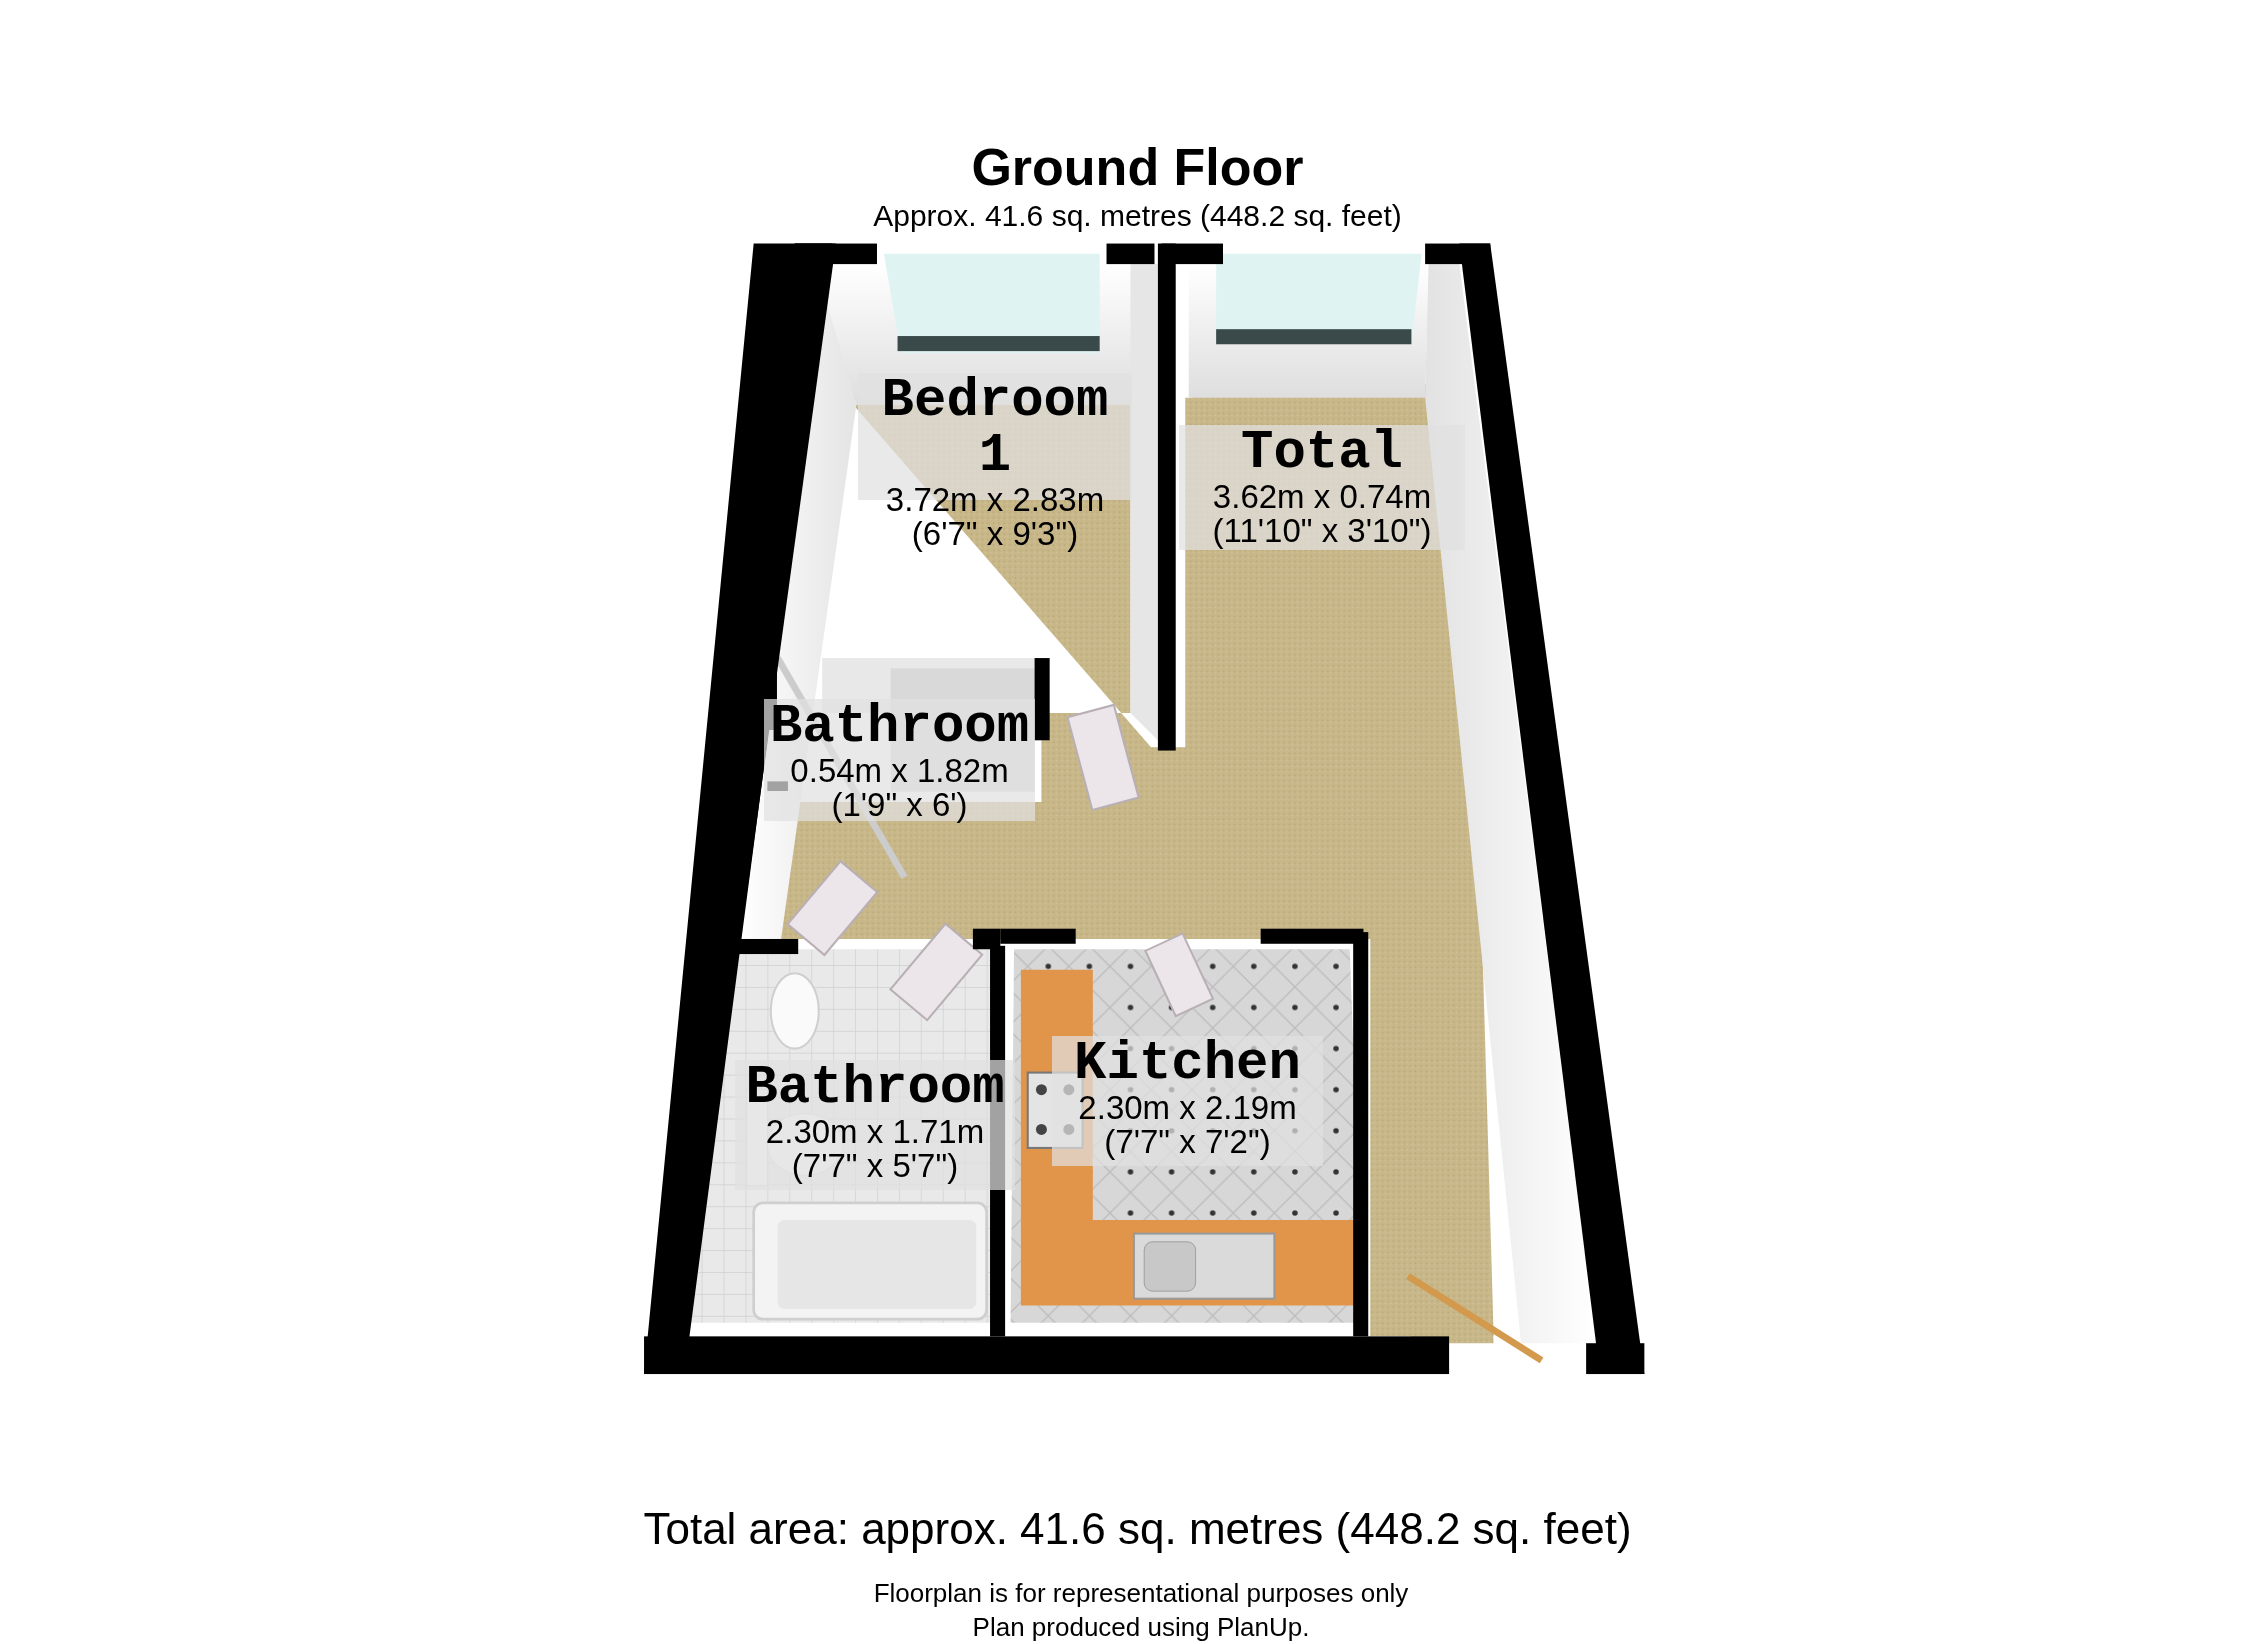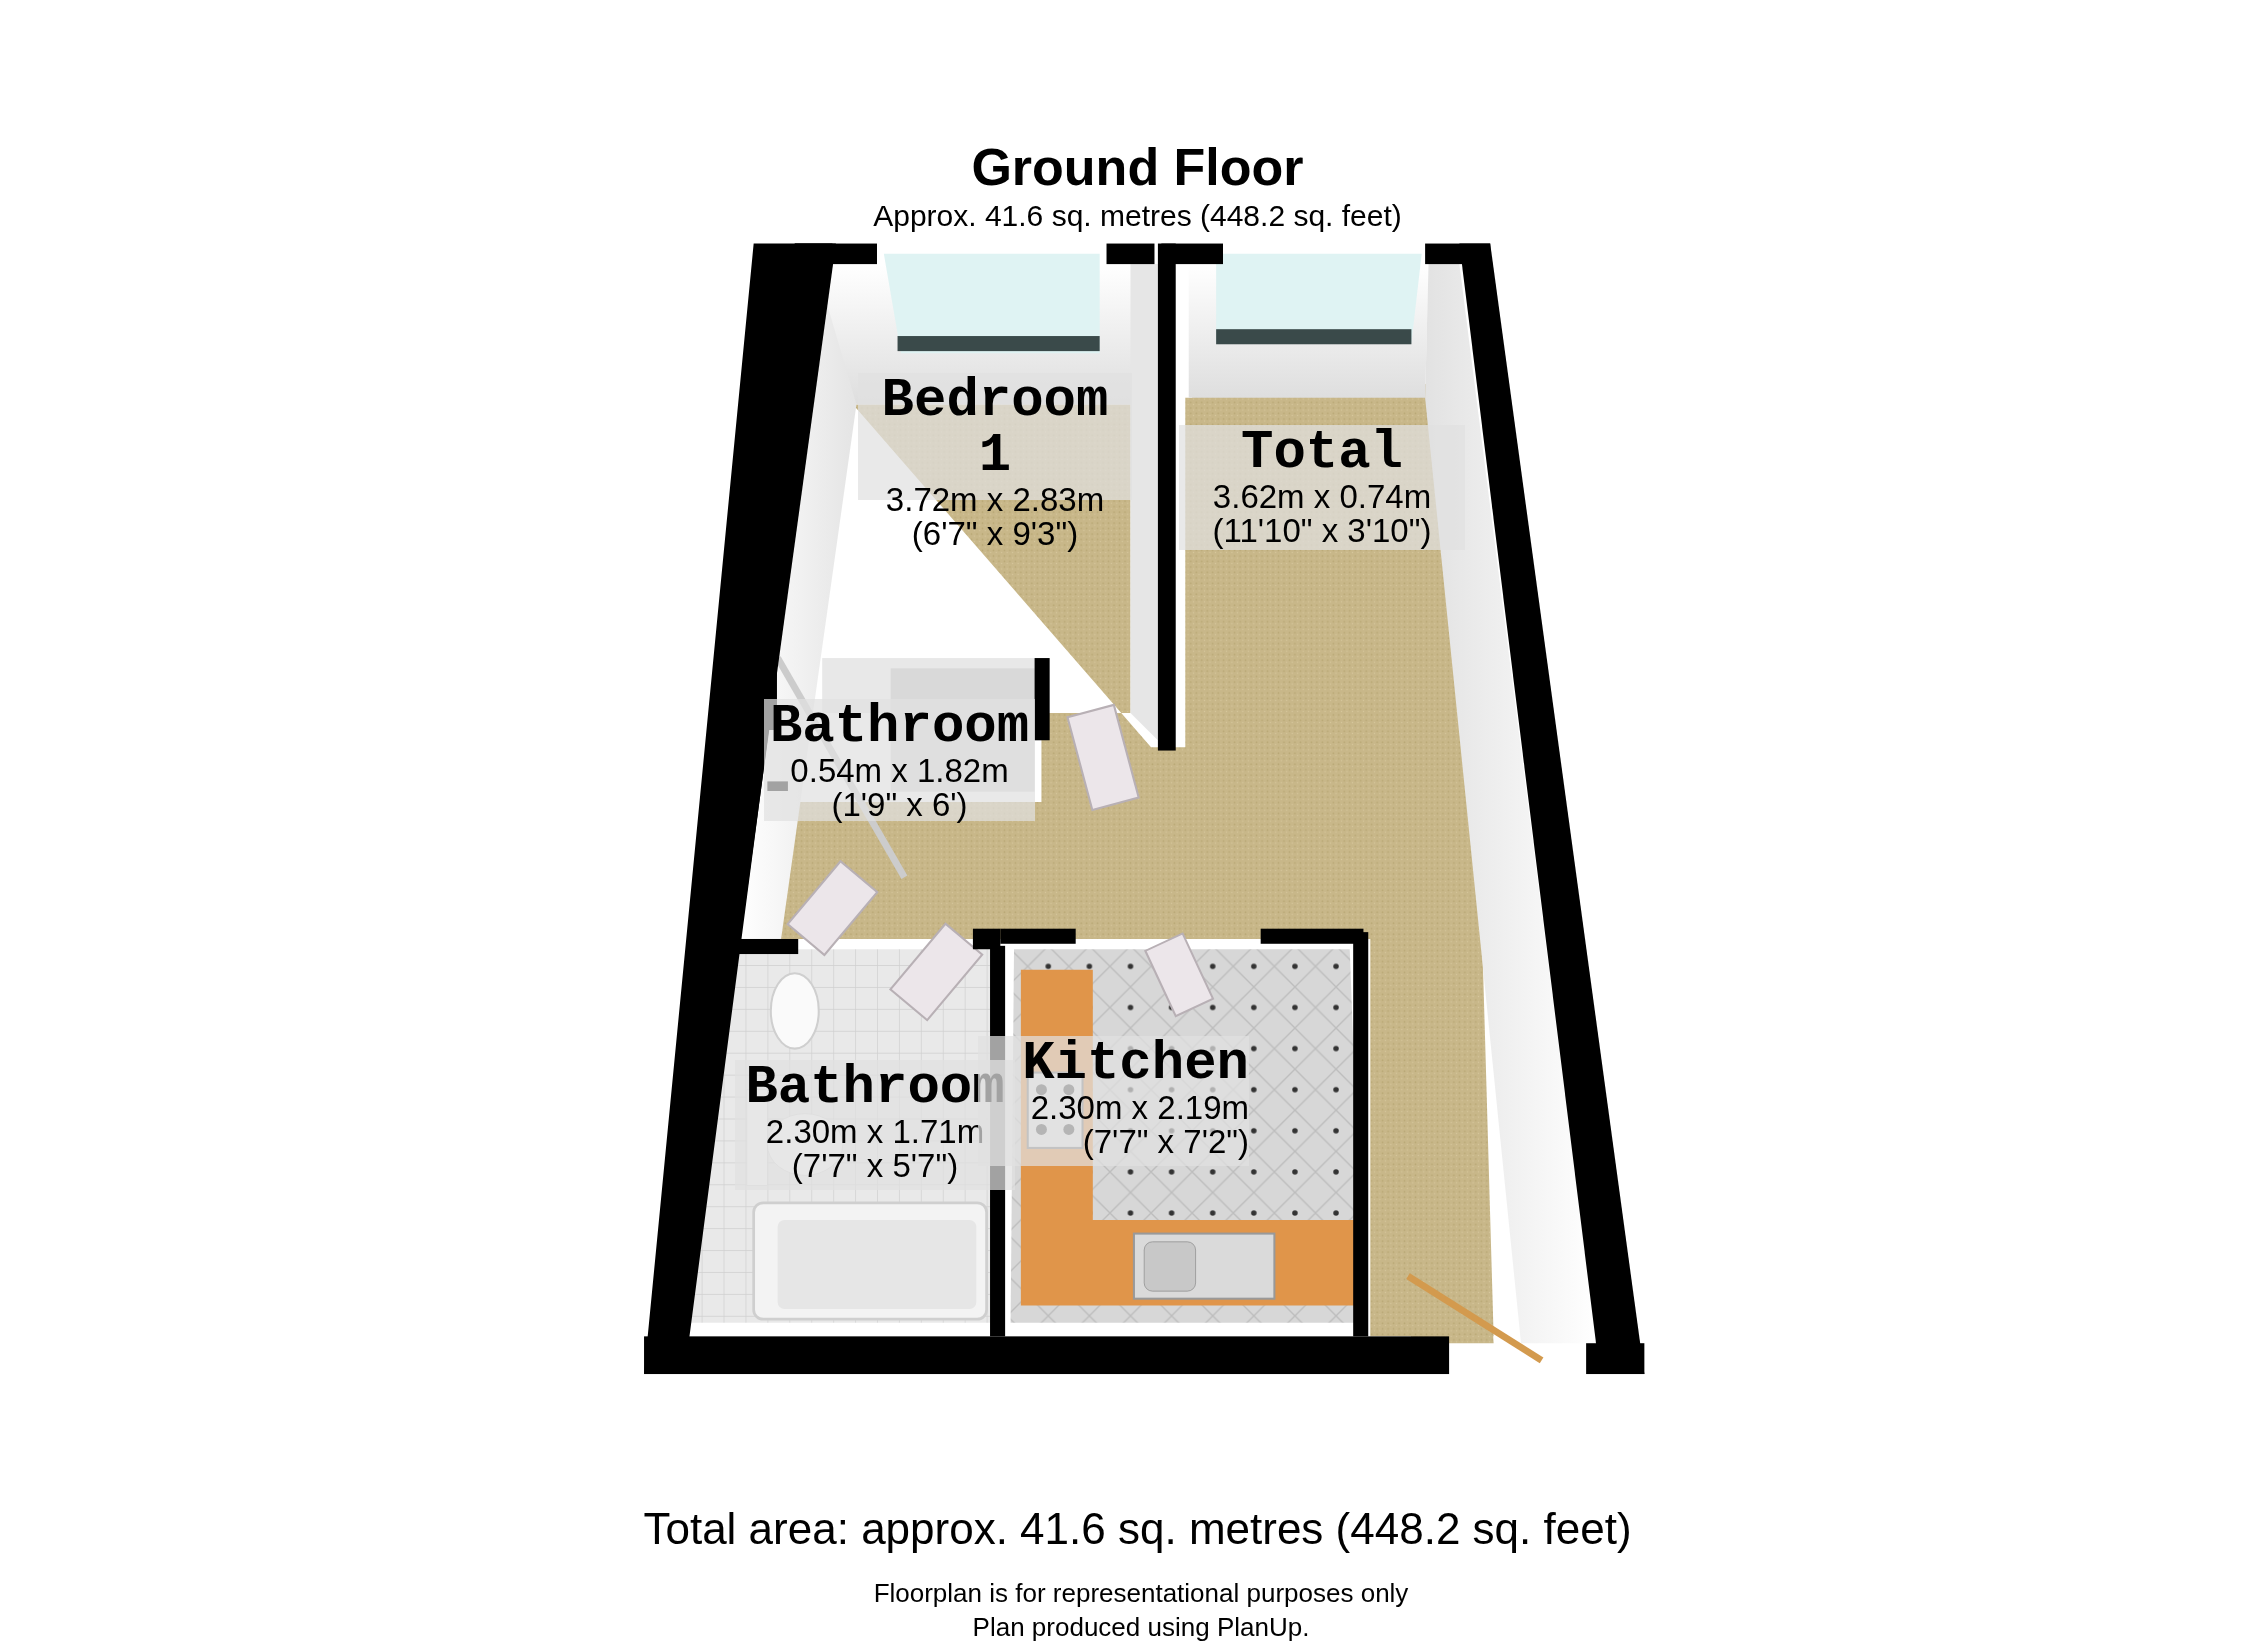--- a/index.html
+++ b/index.html
@@ -161,21 +161,21 @@
   <span class="dim">0.54m x 1.82m</span>
   <span class="dim">(1'9" x 6')</span>
 </div>
 
 <div class="label" style="left:735px; top:1036px; width:280px; height:130px;margin-top:24px;">
   <span class="name">Bathroom</span>
   <span class="dim">2.30m x 1.71m</span>
   <span class="dim">(7'7" x 5'7")</span>
 </div>
 
-<div class="label" style="left:978px; top:1036px; width:271px; height:130px;text-align:right;">
+<div class="label" style="left:1052px; top:1036px; width:271px; height:130px;">
   <span class="name">Kitchen</span>
   <span class="dim">2.30m x 2.19m</span>
   <span class="dim">(7'7" x 7'2")</span>
 </div>
 
 <div class="abs total">Total area: approx. 41.6 sq. metres (448.2 sq. feet)</div>
 <div class="abs foot1">Floorplan is for representational purposes only</div>
 <div class="abs foot2">Plan produced using PlanUp.</div>
 
 

